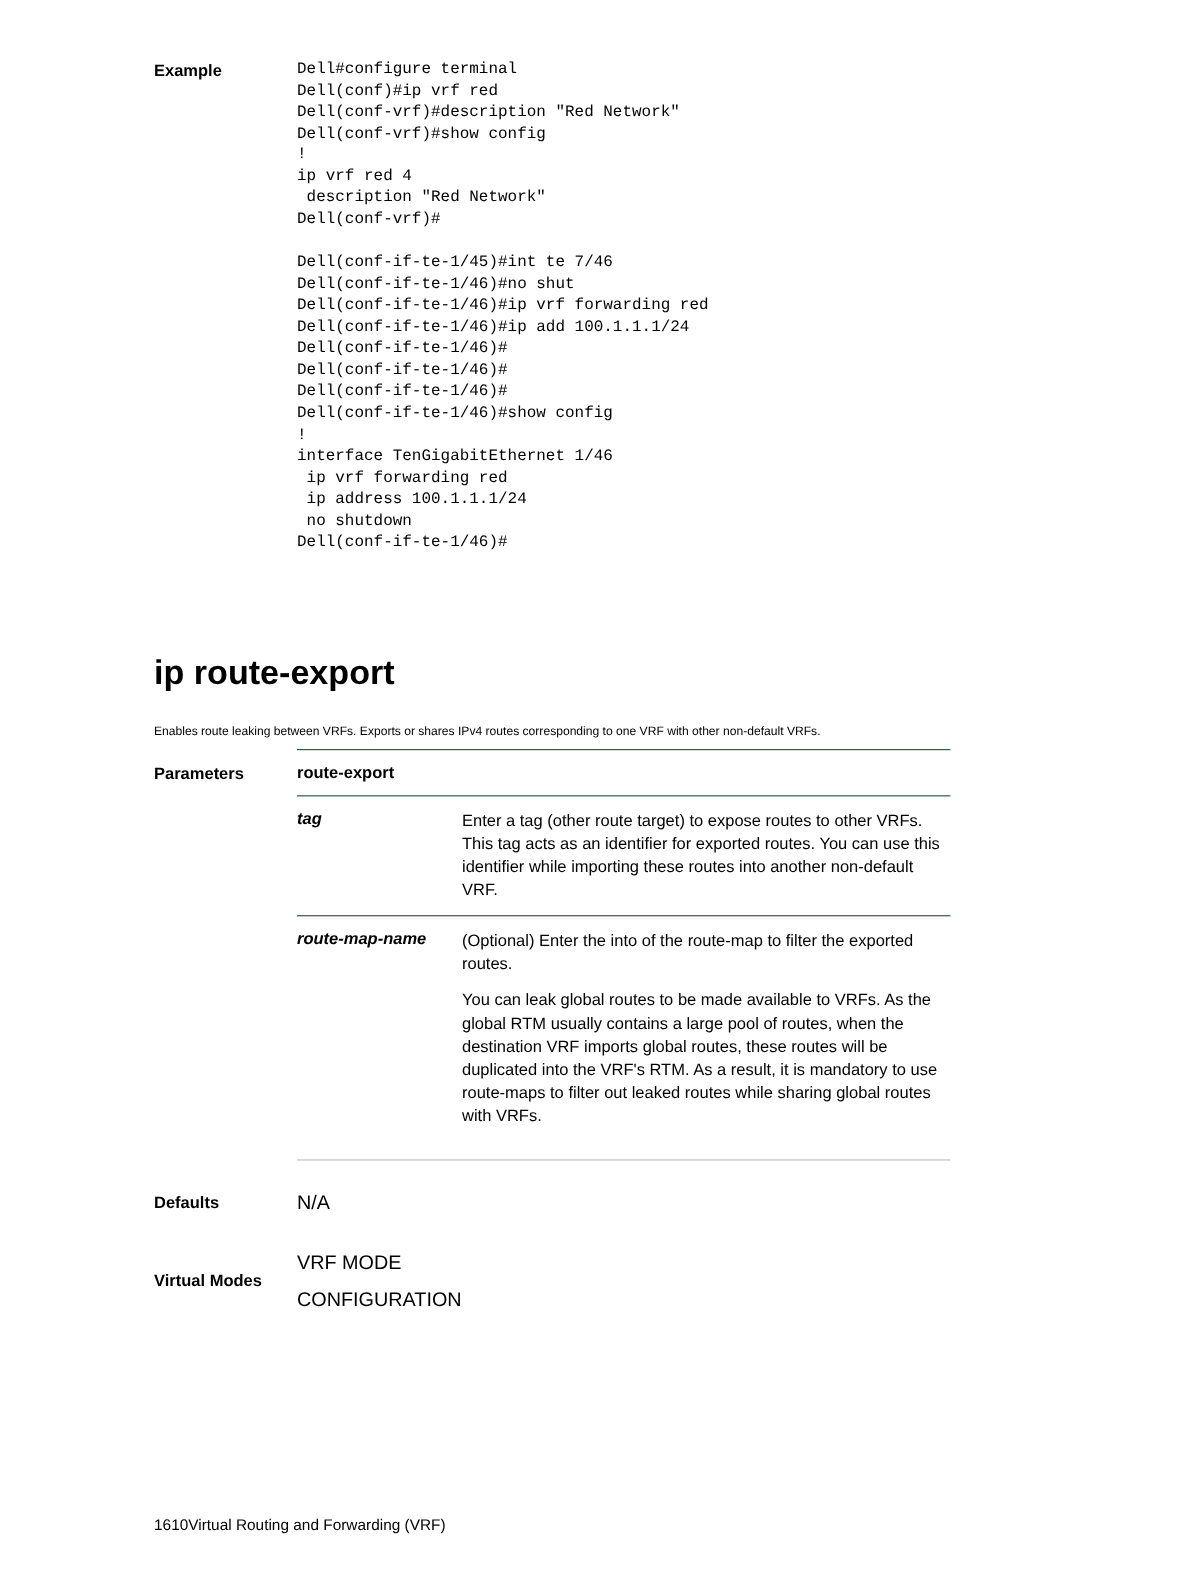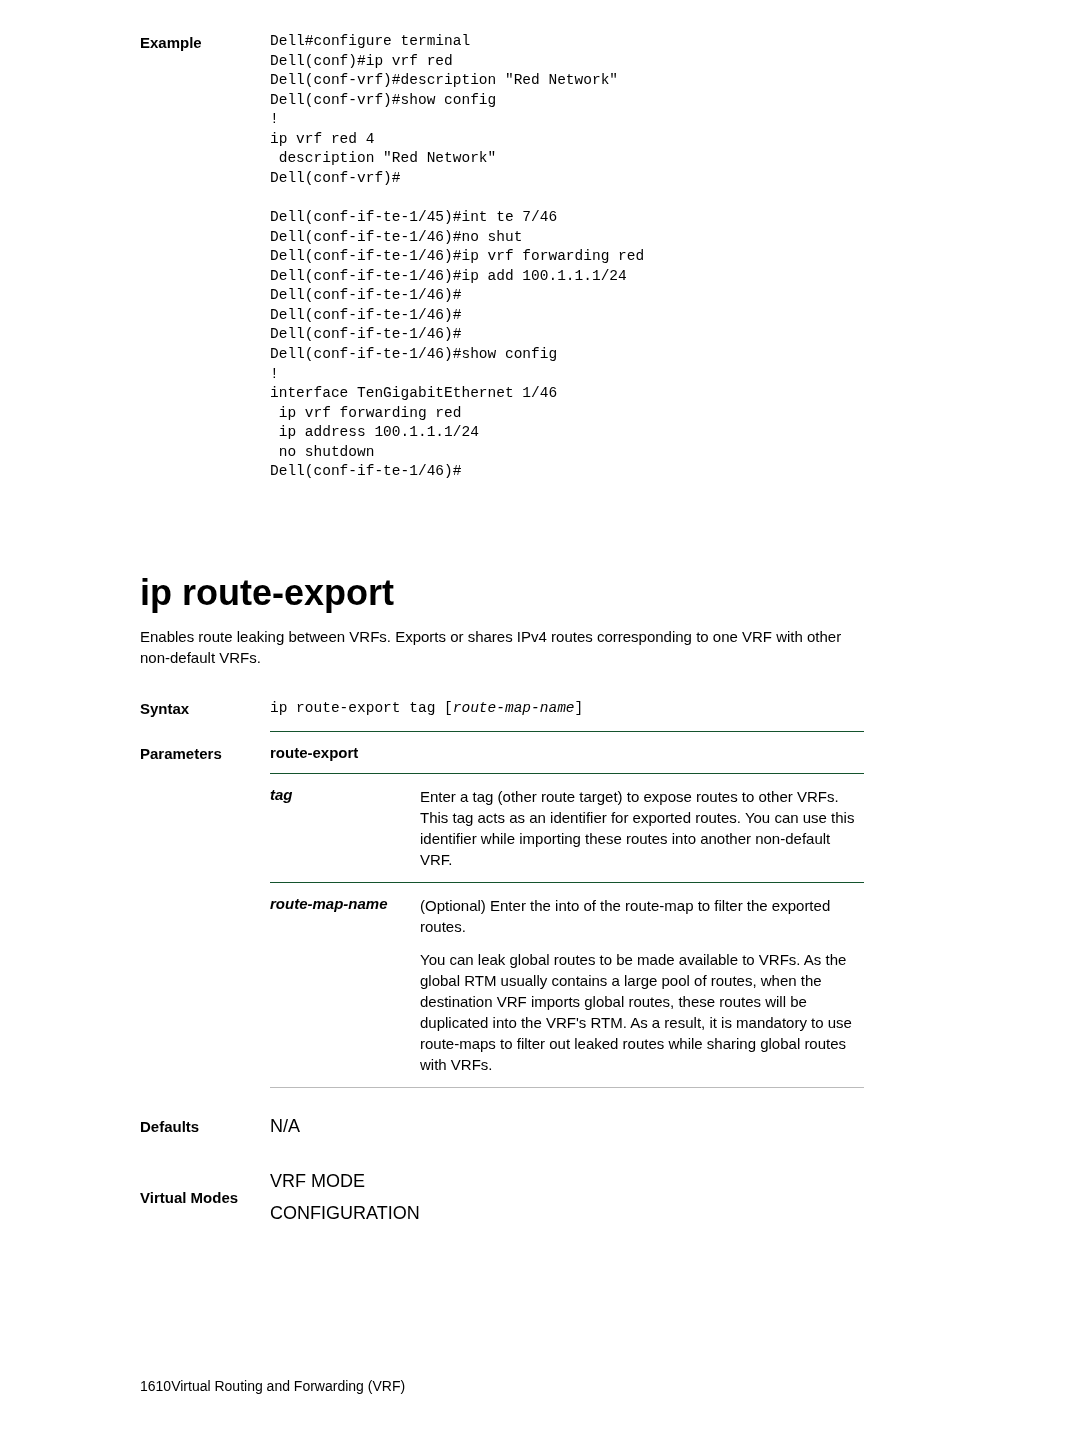--- a/index.html
+++ b/index.html
@@ -5,21 +5,21 @@
   body {
     margin: 0;
     padding: 0;
     font-family: Arial, Helvetica, sans-serif;
     background: #fff;
     color: #000;
   }
   .page {
     width: 964px;
     height: 1434px;
-    padding: 32px 100px 40px 140px;
+    padding: 54px 100px 40px 140px;
     box-sizing: border-box;
     position: relative;
   }
   .example-row {
     display: flex;
     align-items: flex-start;
     margin-bottom: 90px;
   }
   .example-label {
     font-weight: bold;
@@ -28,28 +28,28 @@
     flex-shrink: 0;
     padding-top: 2px;
   }
   .code-block {
     font-family: "Courier New", Courier, monospace;
     font-size: 14.5px;
     line-height: 1.35;
     white-space: pre;
   }
   h2.section-title {
-    font-size: 36px;
-    font-weight: bold;
-    margin: 0 0 12px 0;
+    font-size: 31px;
+    font-weight: bold;
+    margin: 0 0 28px 0;
   }
   .section-desc {
-    font-size: 15px;
+    font-size: 11px;
     line-height: 1.4;
-    margin-bottom: 32px;
+    margin-bottom: 8px;
   }
   .syntax-row {
     display: flex;
     align-items: flex-start;
     margin-bottom: 14px;
   }
   .syntax-label {
     font-weight: bold;
     font-size: 15px;
     width: 130px;
@@ -88,21 +88,21 @@
   }
   .prow .pdesc {
     flex: 1;
     font-size: 15px;
     line-height: 1.4;
   }
   .prow .pdesc p {
     margin: 0 0 12px 0;
   }
   .prow .pdesc p:last-child {
-    margin-bottom: 0;
+    margin-bottom: 17px;
   }
   .bold {
     font-weight: bold;
   }
   .bolditalic {
     font-weight: bold;
     font-style: italic;
   }
   .mono-i {
     font-family: "Courier New", Courier, monospace;
@@ -166,26 +166,20 @@
 interface TenGigabitEthernet 1/46
  ip vrf forwarding red
  ip address 100.1.1.1/24
  no shutdown
 Dell(conf-if-te-1/46)#</div>
   </div>
 
   <h2 class="section-title">ip route-export</h2>
   <div class="section-desc">Enables route leaking between VRFs. Exports or shares IPv4 routes corresponding to one VRF with other non-default VRFs.</div>
 
-  <div class="syntax-row">
-    <div class="syntax-label">Syntax</div>
-    <div class="syntax-value">
-      <span>ip route-export tag [</span><span class="mono-i">route-map-name</span><span>]</span>
-    </div>
-  </div>
 
   <div class="params-block">
     <div class="params-label">Parameters</div>
     <div class="params-table">
 
       <div class="prow">
         <div class="pname bold">route-export</div>
       </div>
 
       <div class="prow">

